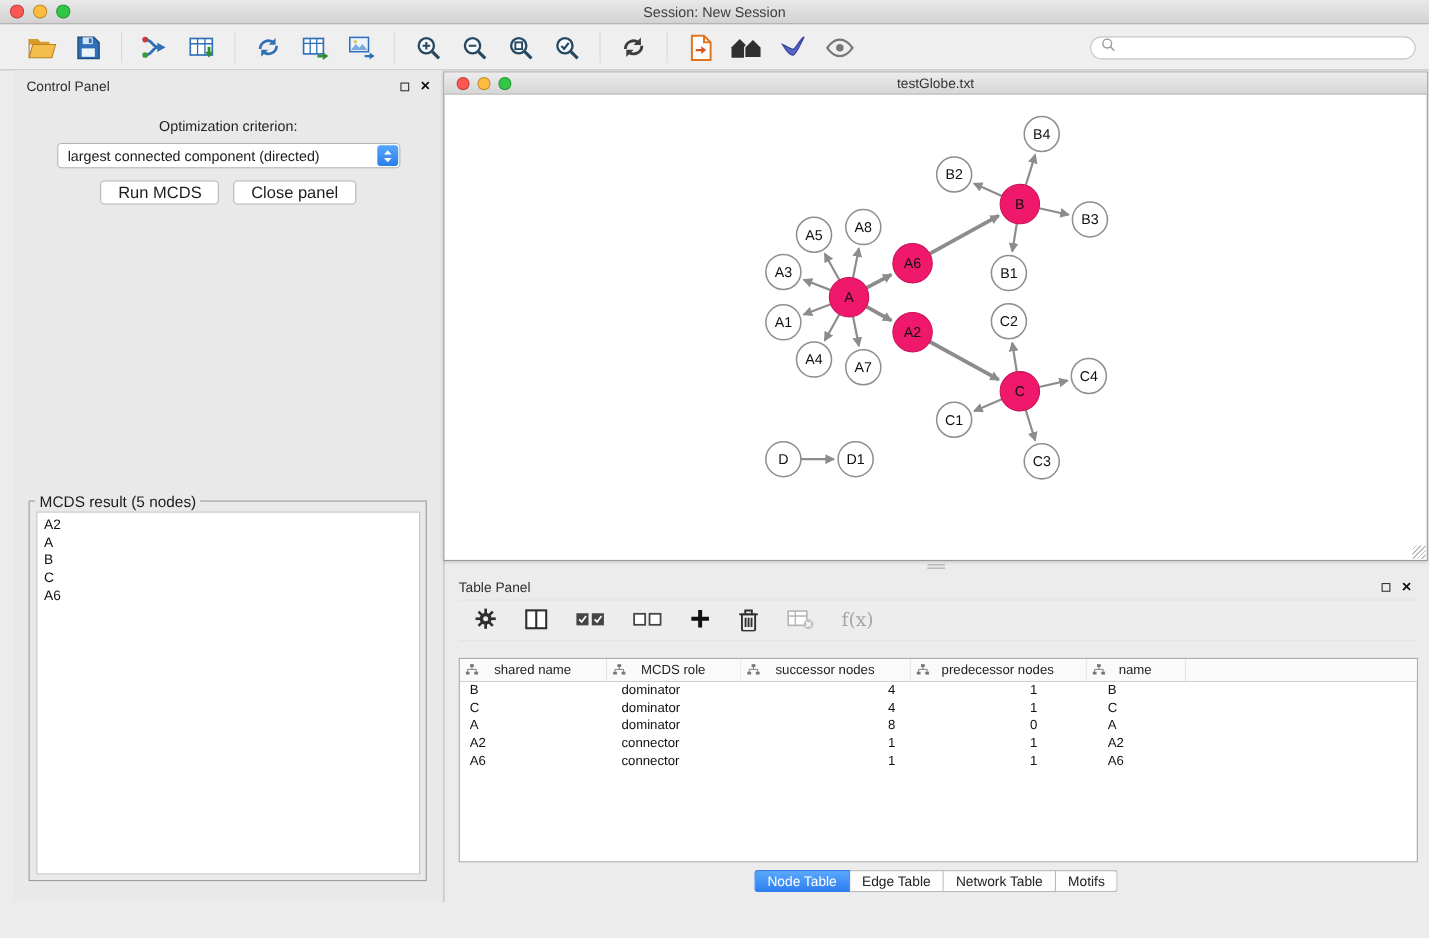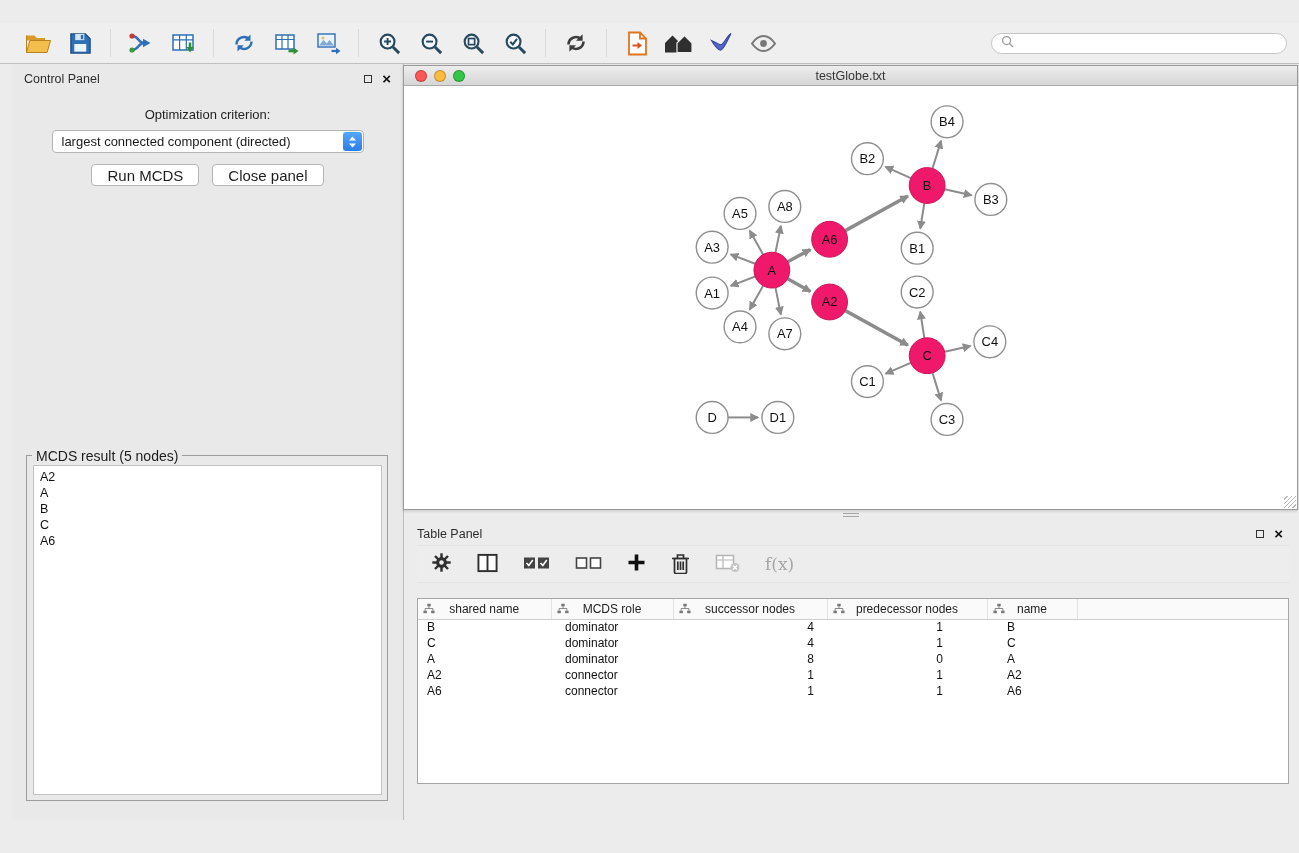--- a/index.html
+++ b/index.html
@@ -76,20 +76,28 @@
 .statusbar{position:absolute;left:0;right:0;bottom:0;height:33px;background:#ECECEC;border-top:1px solid #B8B8B8;display:flex;align-items:center;justify-content:space-between;padding:0 12px}
 .sb-left{width:28px;height:21px;background:#F5F5F5;border:1px solid #ABABAB;border-radius:3px;display:flex;align-items:center;justify-content:center;cursor:pointer}
 .sb-memory{height:21px;background:#F5F5F5;border:1px solid #ABABAB;border-radius:4px;display:flex;align-items:center;gap:6px;padding:0 10px;font-size:12px;color:#111;cursor:pointer}
 .dot{width:9px;height:9px;border-radius:50%;background:#1FA51F}
 </style>
 </head>
 <body>
 
 <div class="app">
 
+  <div class="titlebar">
+    <div class="traffic">
+      <span class="tl red"></span>
+      <span class="tl yel"></span>
+      <span class="tl grn"></span>
+    </div>
+    <div>Session: New Session</div>
+  </div>
 
   <div class="toolbar">
     <div id="tb-groups">
         <div class="tb-group">
           <button class="tb-btn">
             <span>
               <svg width="27" height="23" viewBox="0 0 27 22">
                 <path d="M1.5 3h8l2.2 2.5H20V8H1.5z" fill="#D99B2B"></path>
                 <path d="M1.5 20 4.8 8h20.7l-3.4 12z" fill="#F3BE4B" stroke="#B9821F" stroke-width="1"></path>
                 <path d="M1.5 20V3" stroke="#B9821F" stroke-width="1"></path>
@@ -558,17 +566,23 @@
                 <td class="c0">A6</td>
                 <td class="c1">connector</td>
                 <td class="c2">1</td>
                 <td class="c3">1</td>
                 <td class="c4">A6</td>
                 <td></td>
               </tr>
             </tbody>
         </table>
       </div>
+      <div class="tp-tabs" id="tp-tabs">
+          <div class="tp-tab active">Node Table</div>
+          <div class="tp-tab">Edge Table</div>
+          <div class="tp-tab">Network Table</div>
+          <div class="tp-tab">Motifs</div>
+        </div>
     </div>
   </div>
 
 
 </div>
 
 </body></html>

